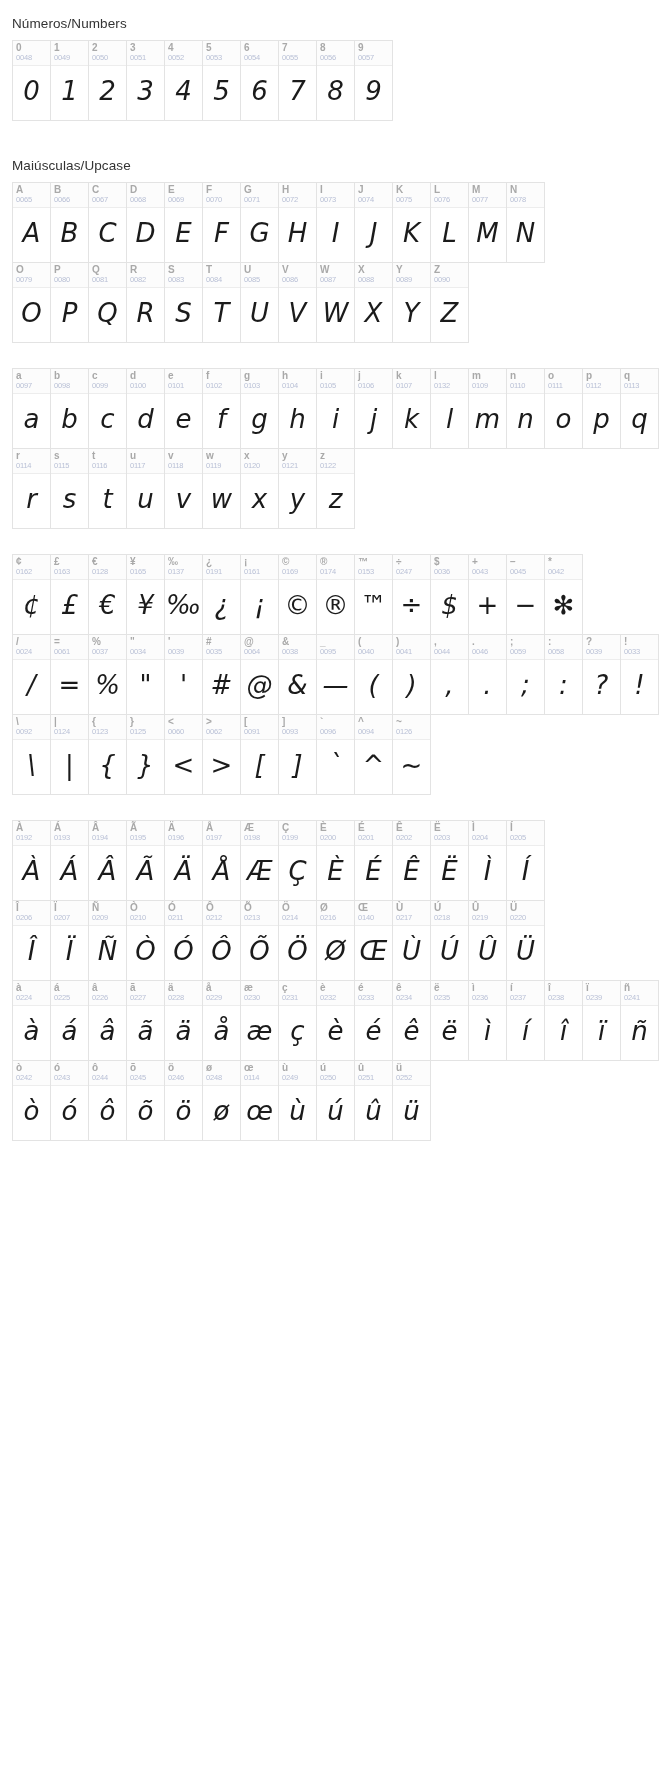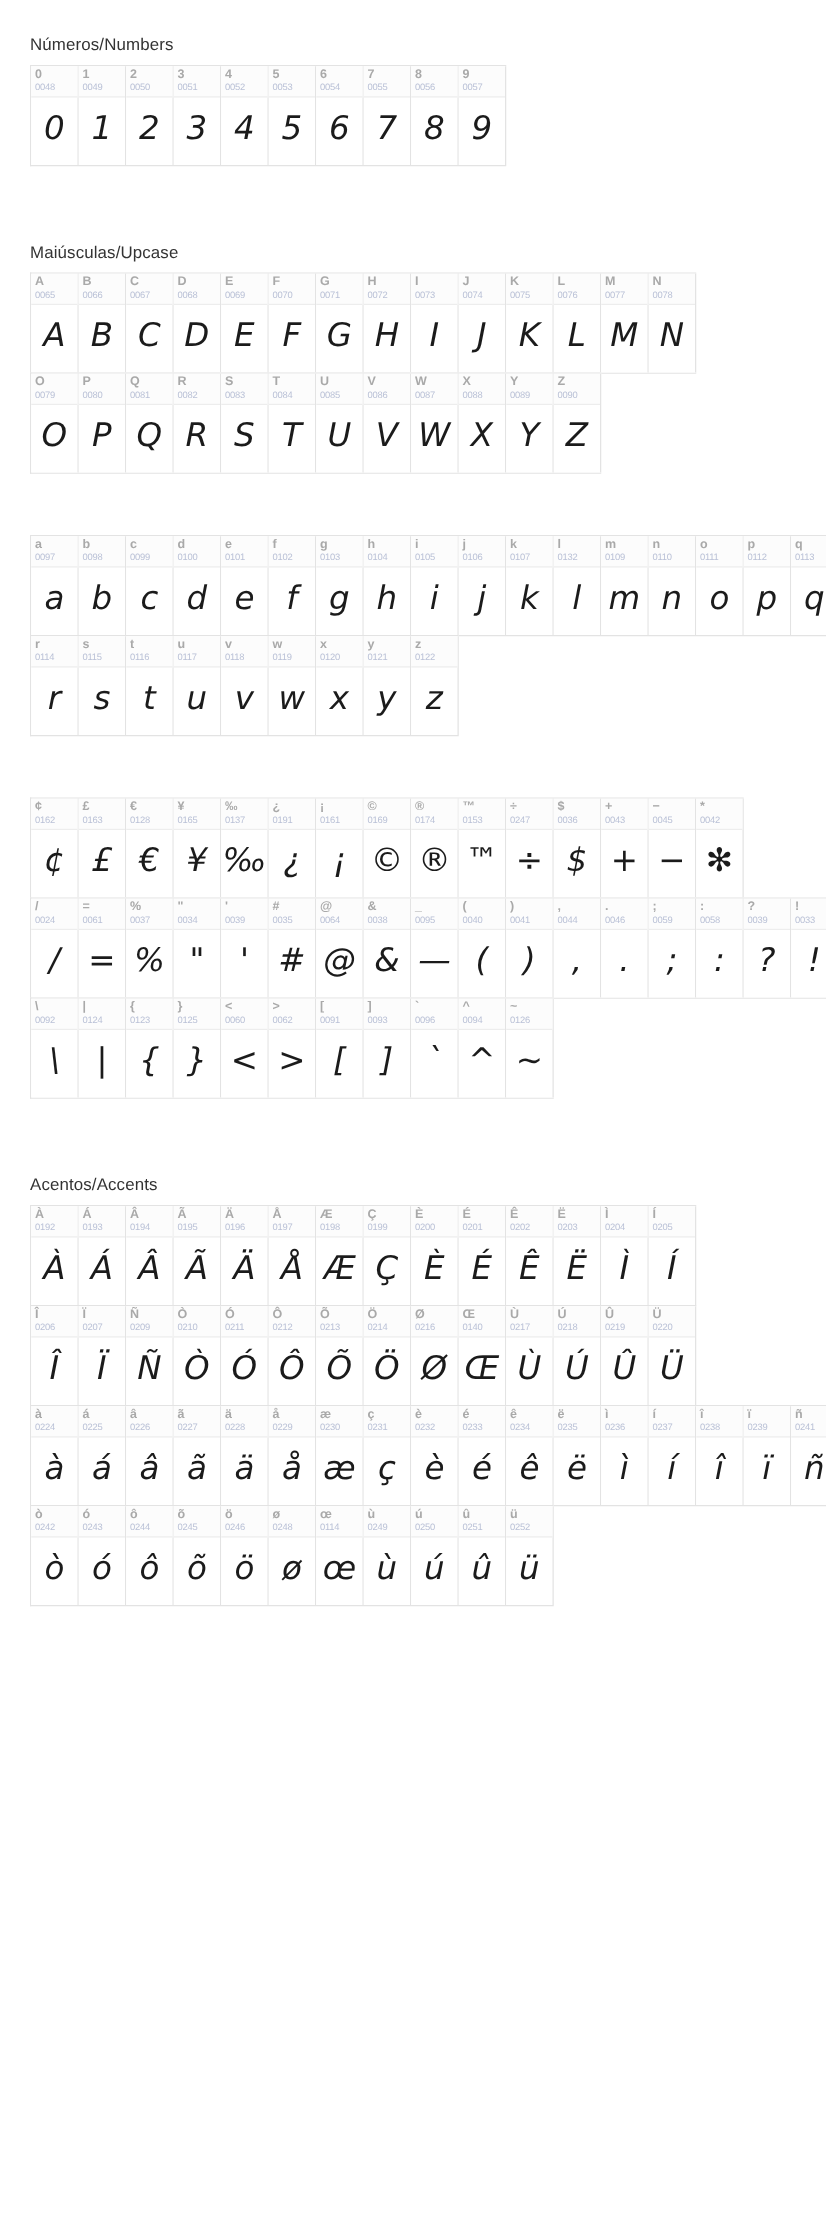--- a/index.html
+++ b/index.html
@@ -9,21 +9,21 @@
     background: #ffffff;
     font-family: "Liberation Sans", sans-serif;
   }
   body {
     width: 661px;
     min-height: 1770px;
     padding: 0 0 20px 0;
   }
   .section {
     margin: 0 0 0 0;
-    padding: 12px;
+    padding: 0;
   }
   .section-title {
     font-size: 13.5px;
     color: #333333;
     font-weight: 400;
     padding: 0 0 0 12px;
     margin: 0 0 9px 0;
     letter-spacing: 0.1px;
   }
   .section + .section .section-title { margin-top: 12px; }
@@ -861,21 +861,20 @@
               <span class="cell-char">~</span>
               <span class="cell-code">0126</span>
             </div>
             <div class="cell-glyph">~</div>
           </div>
         </div>
       </div>
     </div>
     <div class="section">
       <div class="sect-gap"></div>
-      <div class="section-title">Acentos/Accents</div>
       <div class="glyph-block">
         <div class="glyph-row">
           <div class="cell">
             <div class="cell-head">
               <span class="cell-char">À</span>
               <span class="cell-code">0192</span>
             </div>
             <div class="cell-glyph">À</div>
           </div>
           <div class="cell">

